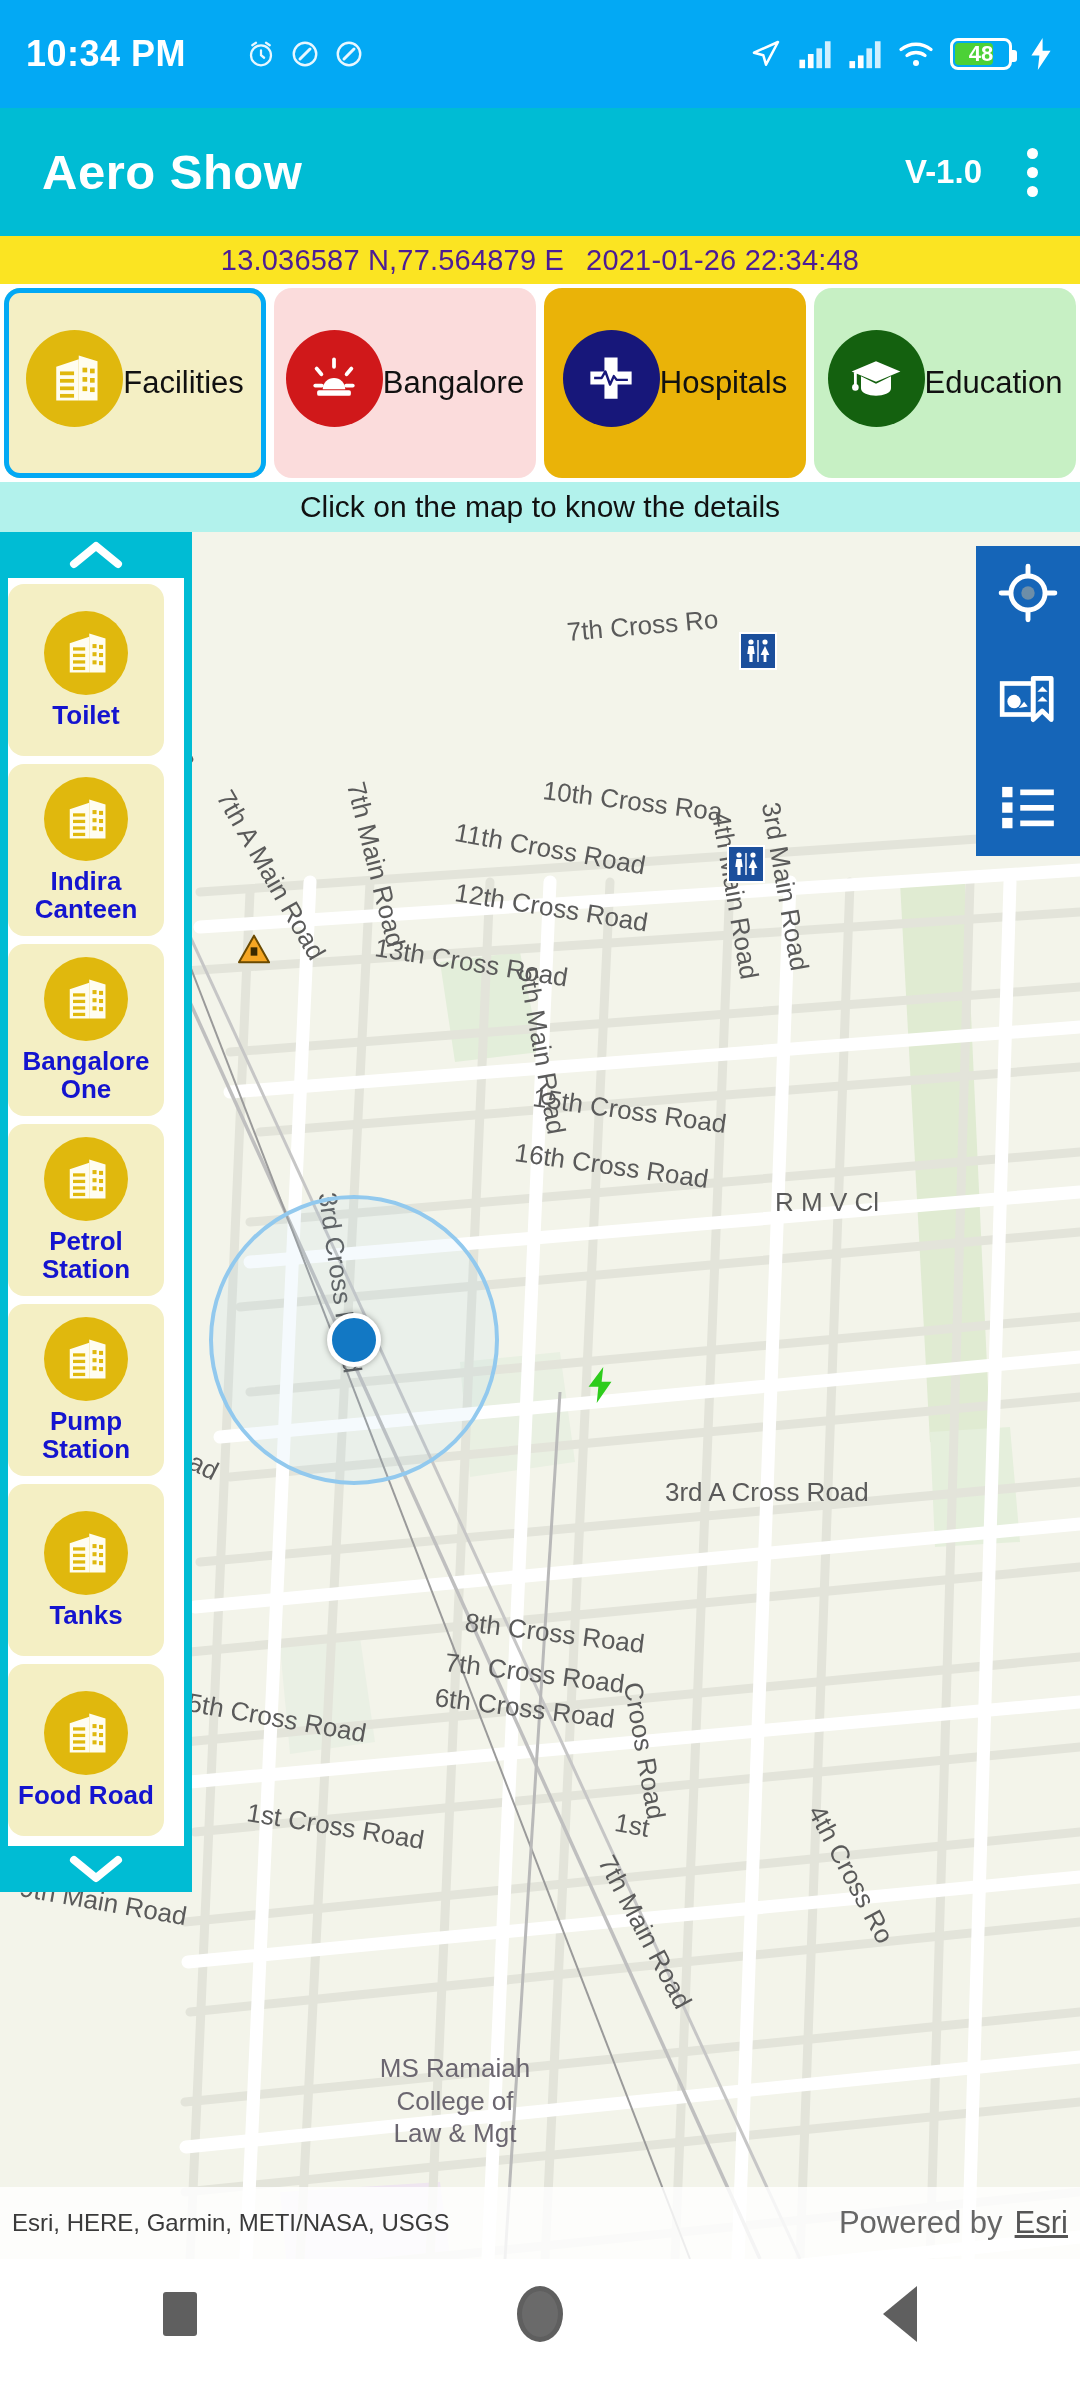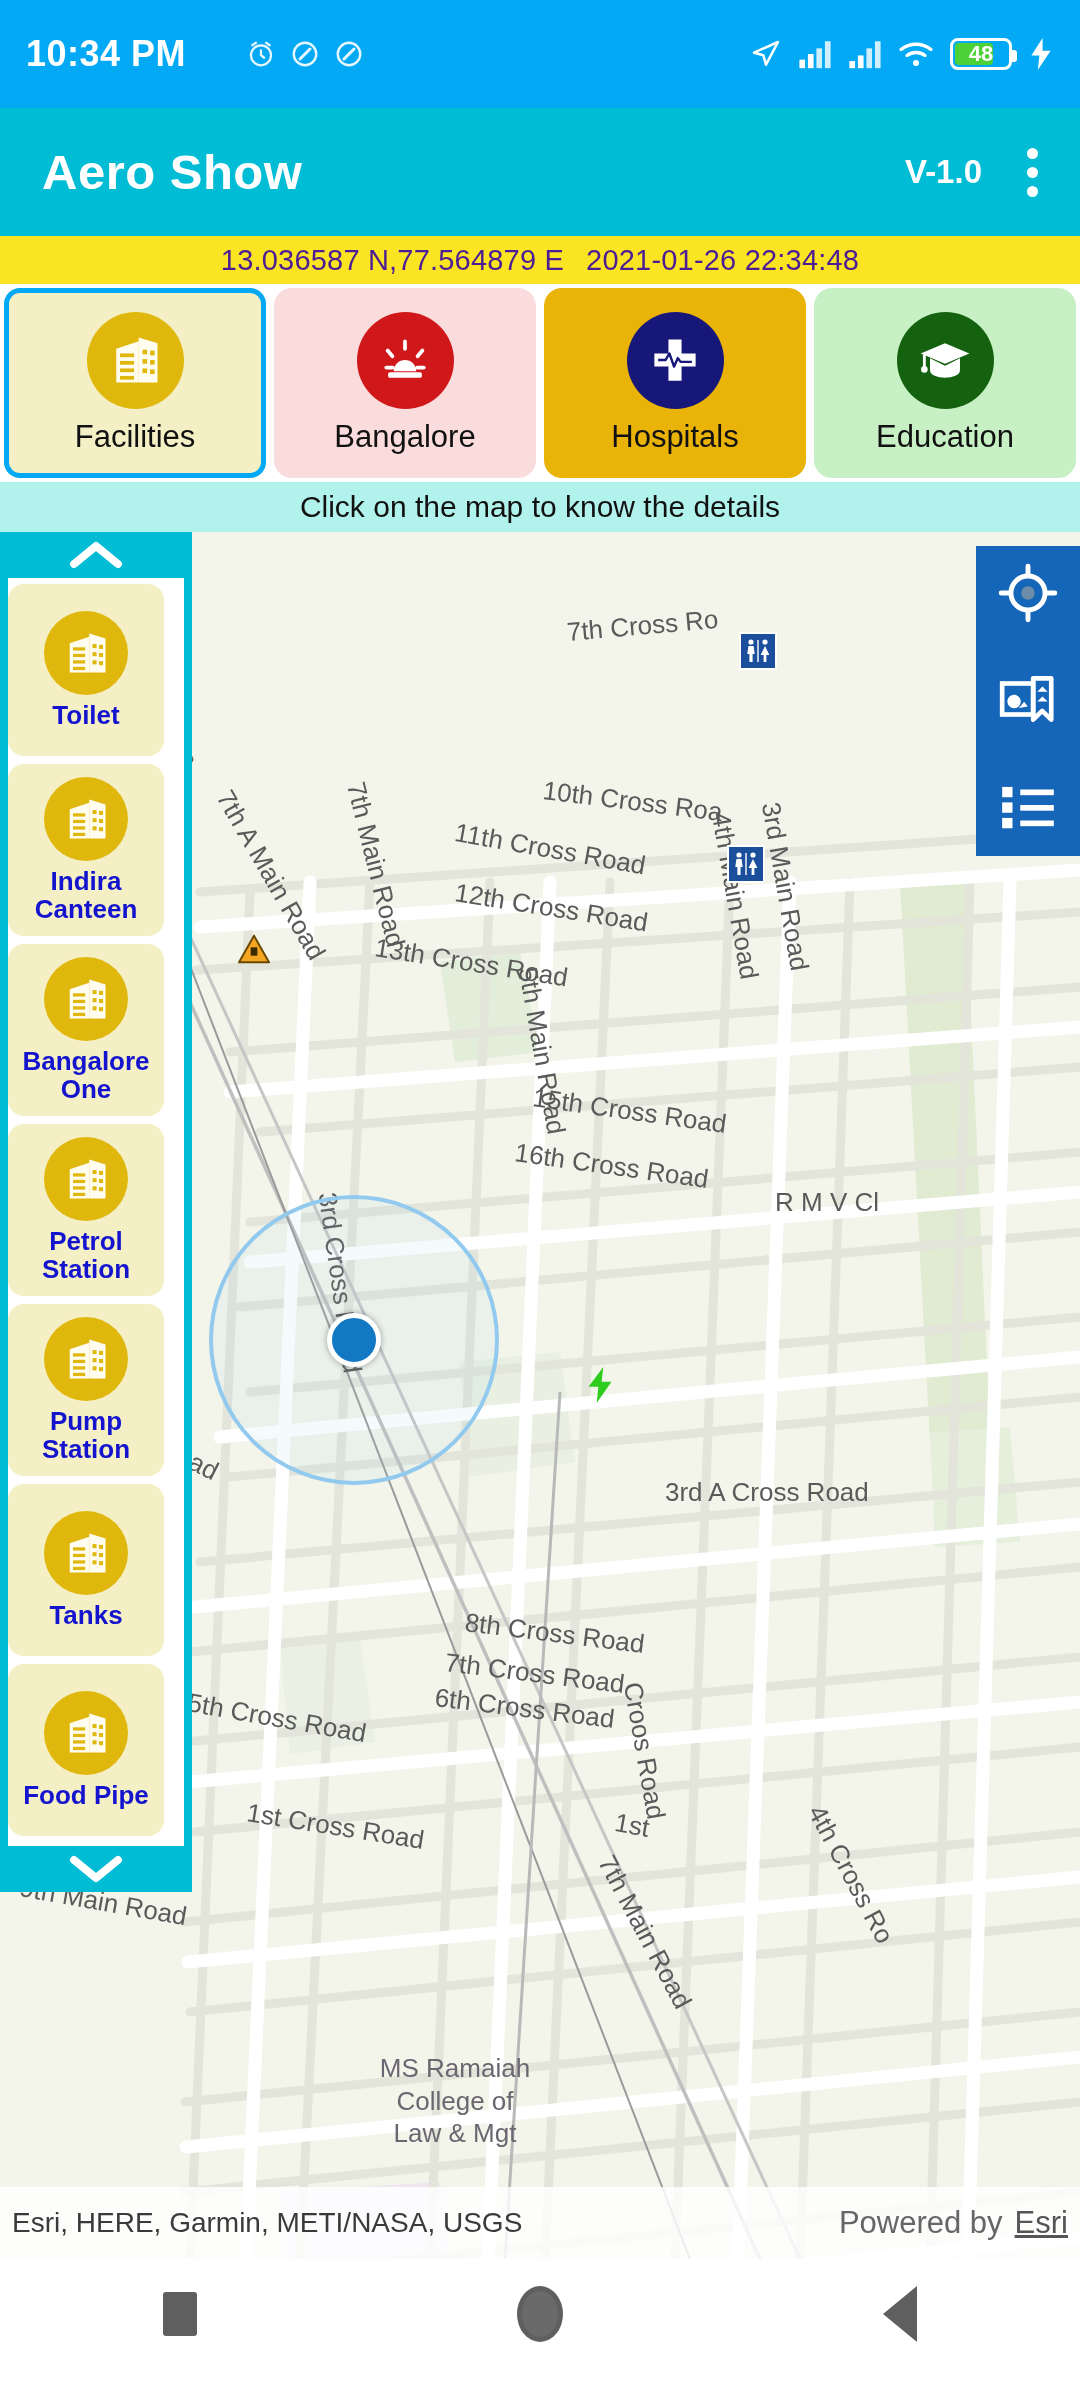--- a/index.html
+++ b/index.html
@@ -52,21 +52,21 @@
     height: 48px; background: #FBE422; color: #4c1d95;
     display: flex; align-items: center; justify-content: center;
     font-size: 29px; font-weight: 500; letter-spacing: .2px;
   }
   .coordbar .gap { display: inline-block; width: 22px; }
 
   
   .catrow { height: 198px; display: flex; background: #ffffff; }
   .cat {
     flex: 1; margin: 4px; border-radius: 18px;
-    display: flex; flex-direction: column; align-items: center; justify-content: center;
+    display: flex; flex-direction: row; align-items: center; justify-content: center;
     cursor: pointer; position: relative;
   }
   .cat.selected { box-shadow: 0 0 0 5px #03A9F4 inset; border-radius: 16px; }
   .cat-circle {
     width: 97px; height: 97px; border-radius: 50%;
     display: flex; align-items: center; justify-content: center; margin-bottom: 10px;
   }
   .cat-label { font-size: 31px; color: #111; }
 
   
@@ -139,21 +139,21 @@
     background: #1278C4; border: 5px solid #fff;
     box-shadow: 0 0 6px rgba(0,0,0,.35); z-index: 13; cursor: pointer;
   }
 
   
   .attrib {
     position: absolute; left: 0; bottom: 0; width: 1080px; height: 72px;
     background: rgba(255,255,255,.82);
     display: flex; align-items: center; padding: 0 12px; z-index: 20;
   }
-  .attrib-src { font-size: 28px; color: #3a3a3a; }
+  .attrib-src { font-size: 24px; color: #3a3a3a; }
   .attrib-sp { flex: 1; }
   .attrib-pw { font-size: 31px; color: #666; margin-right: 12px; }
   .attrib-esri { font-size: 31px; color: #555; text-decoration: underline; cursor: pointer; }
 
   
   .navbar {
     height: 110px; background: #ffffff;
     display: flex; align-items: center; justify-content: space-around;
   }
   .nav-btn { width: 120px; height: 70px; display: flex; align-items: center; justify-content: center; cursor: pointer; }
@@ -589,21 +589,21 @@
                   <rect x="16" y="49" width="15" height="4"></rect>
     <rect x="40" y="21" width="5" height="5"></rect>
                   <rect x="48" y="22" width="5" height="5"></rect>
     <rect x="40" y="31" width="5" height="5"></rect>
                   <rect x="48" y="32" width="5" height="5"></rect>
     <rect x="40" y="41" width="5" height="5"></rect>
                   <rect x="48" y="42" width="5" height="5"></rect>
   </g>
               </svg>
             </div>
-    <div class="side-label">Food Pipe</div>
+    <div class="side-label">Food Road</div>
           </div>
         </div>
       <div class="side-chev">
         <svg width="56" height="34" viewBox="0 0 56 34">
             <path d="M6 8 L28 26 L50 8" fill="none" stroke="#fff" stroke-width="8" stroke-linecap="round" stroke-linejoin="round"></path>
           </svg>
       </div>
     </div>
 
     <div class="tools">

